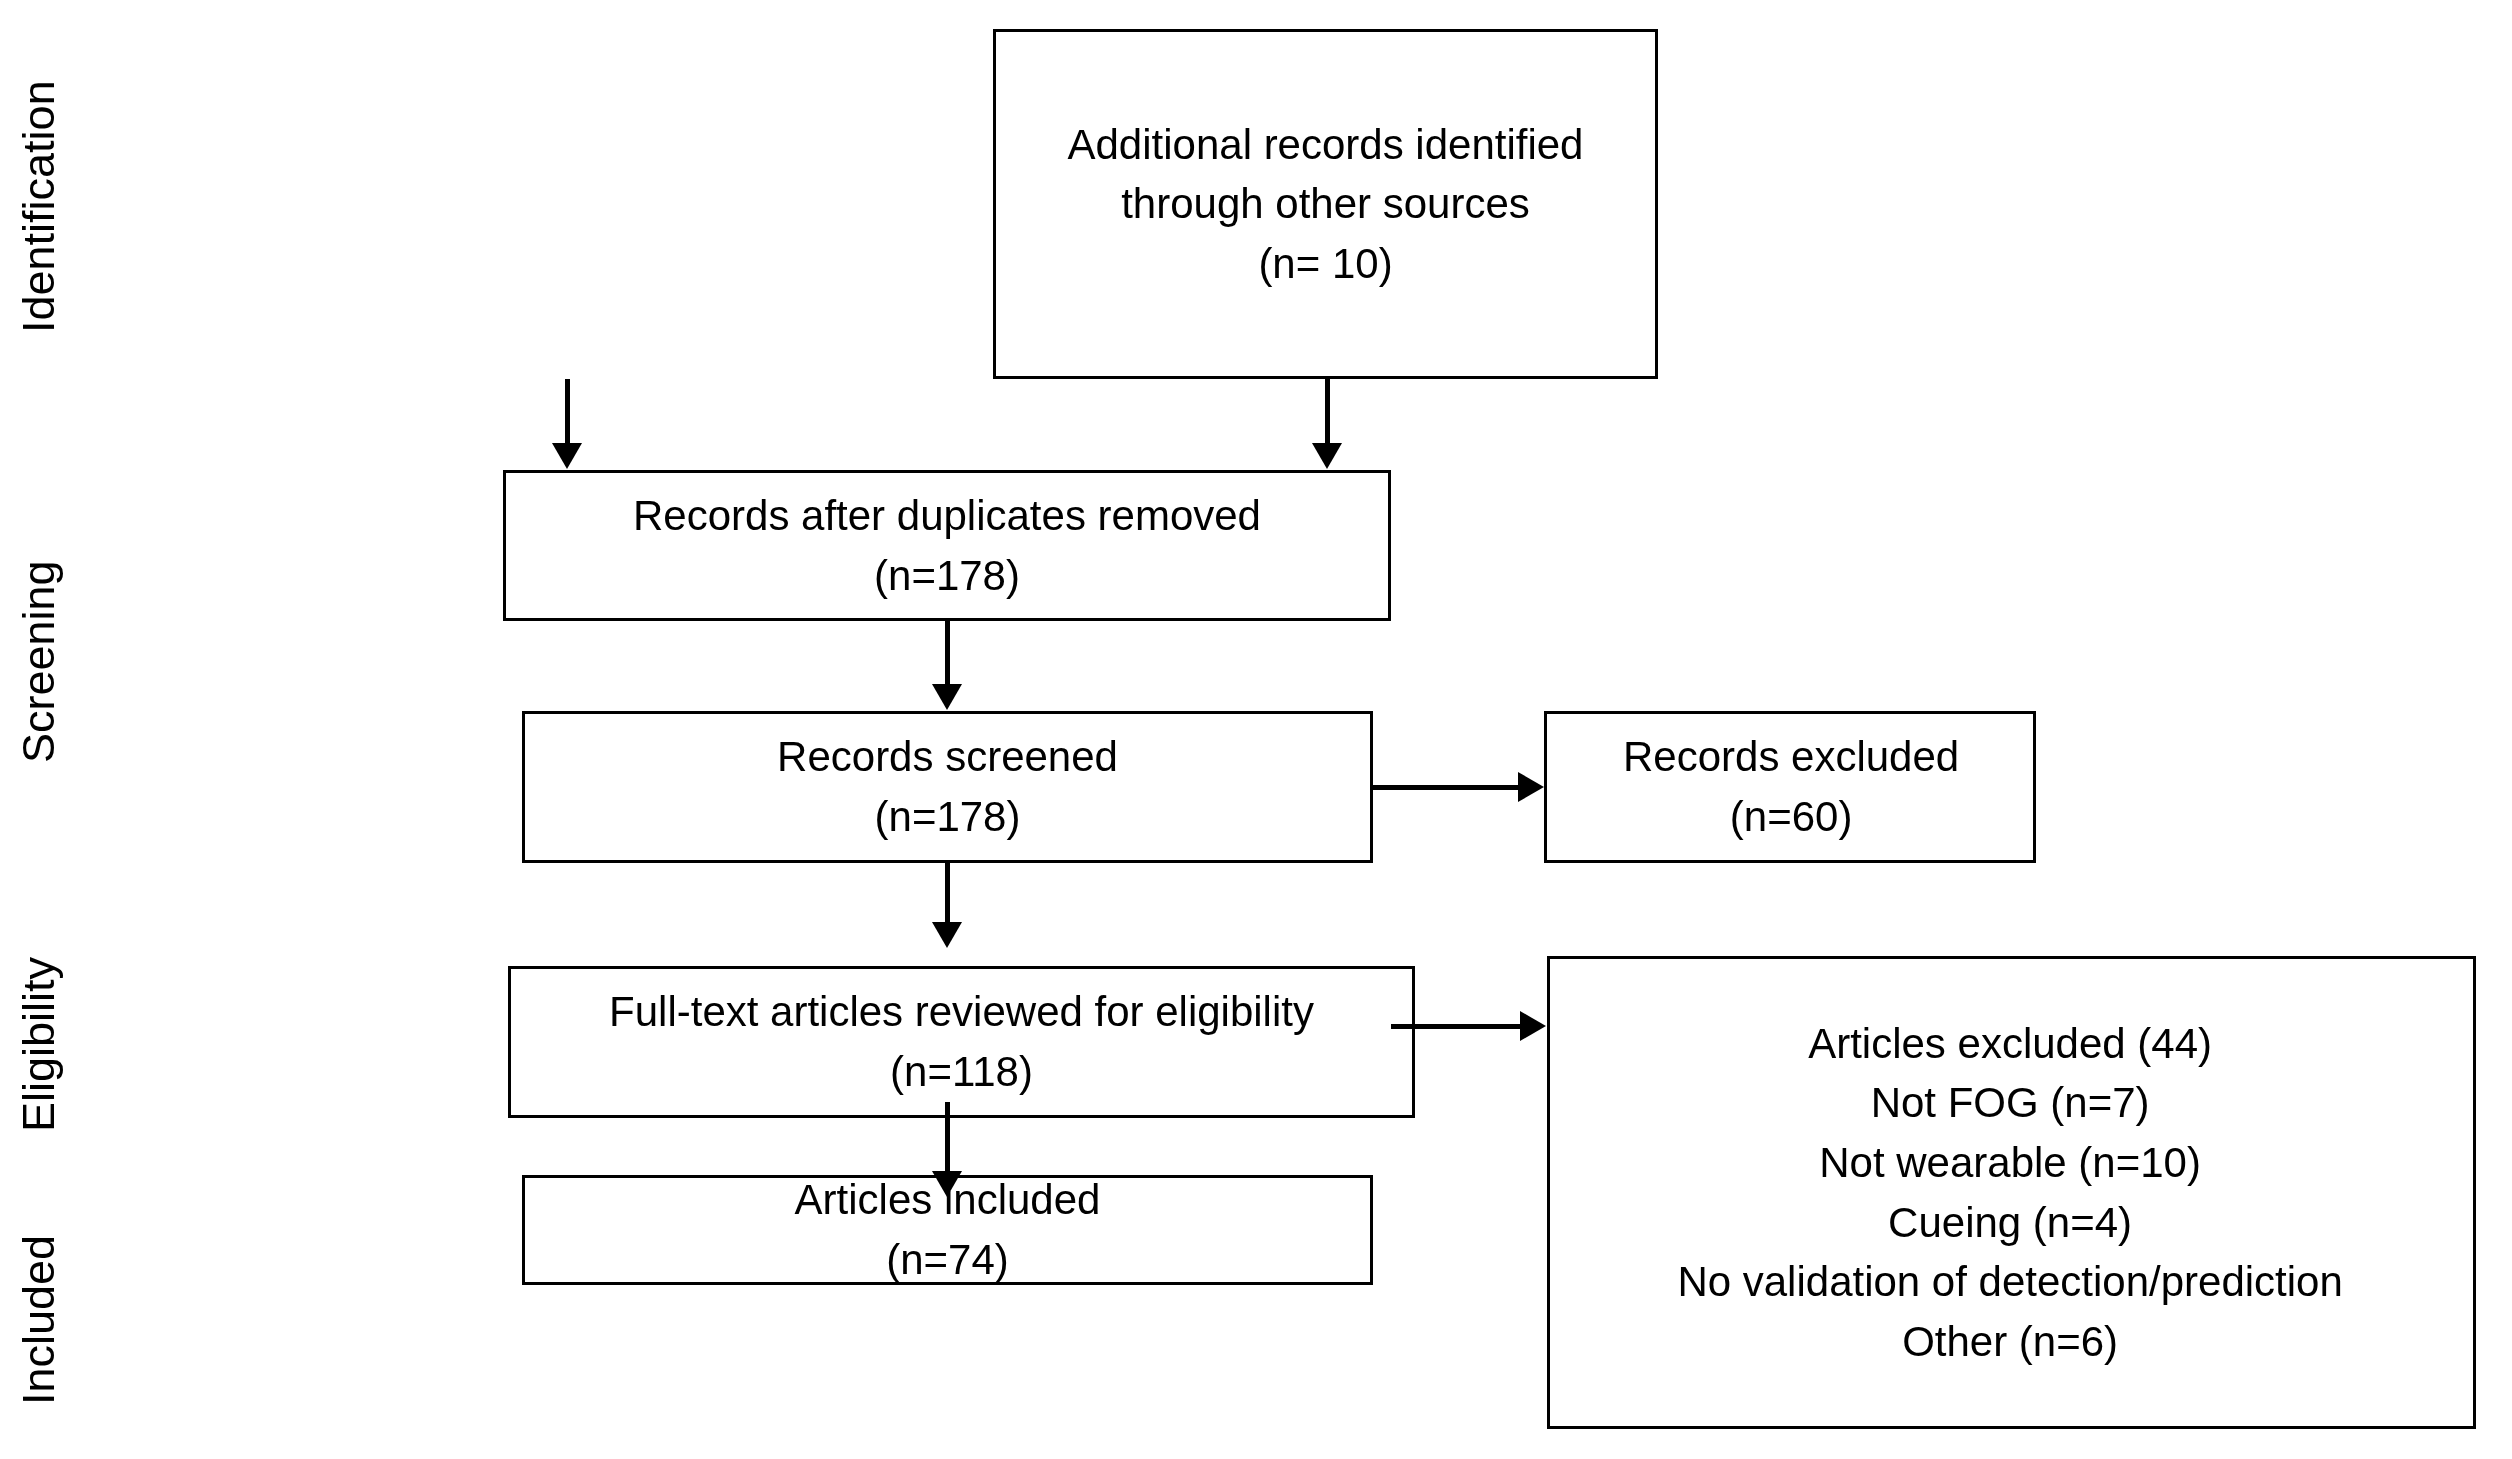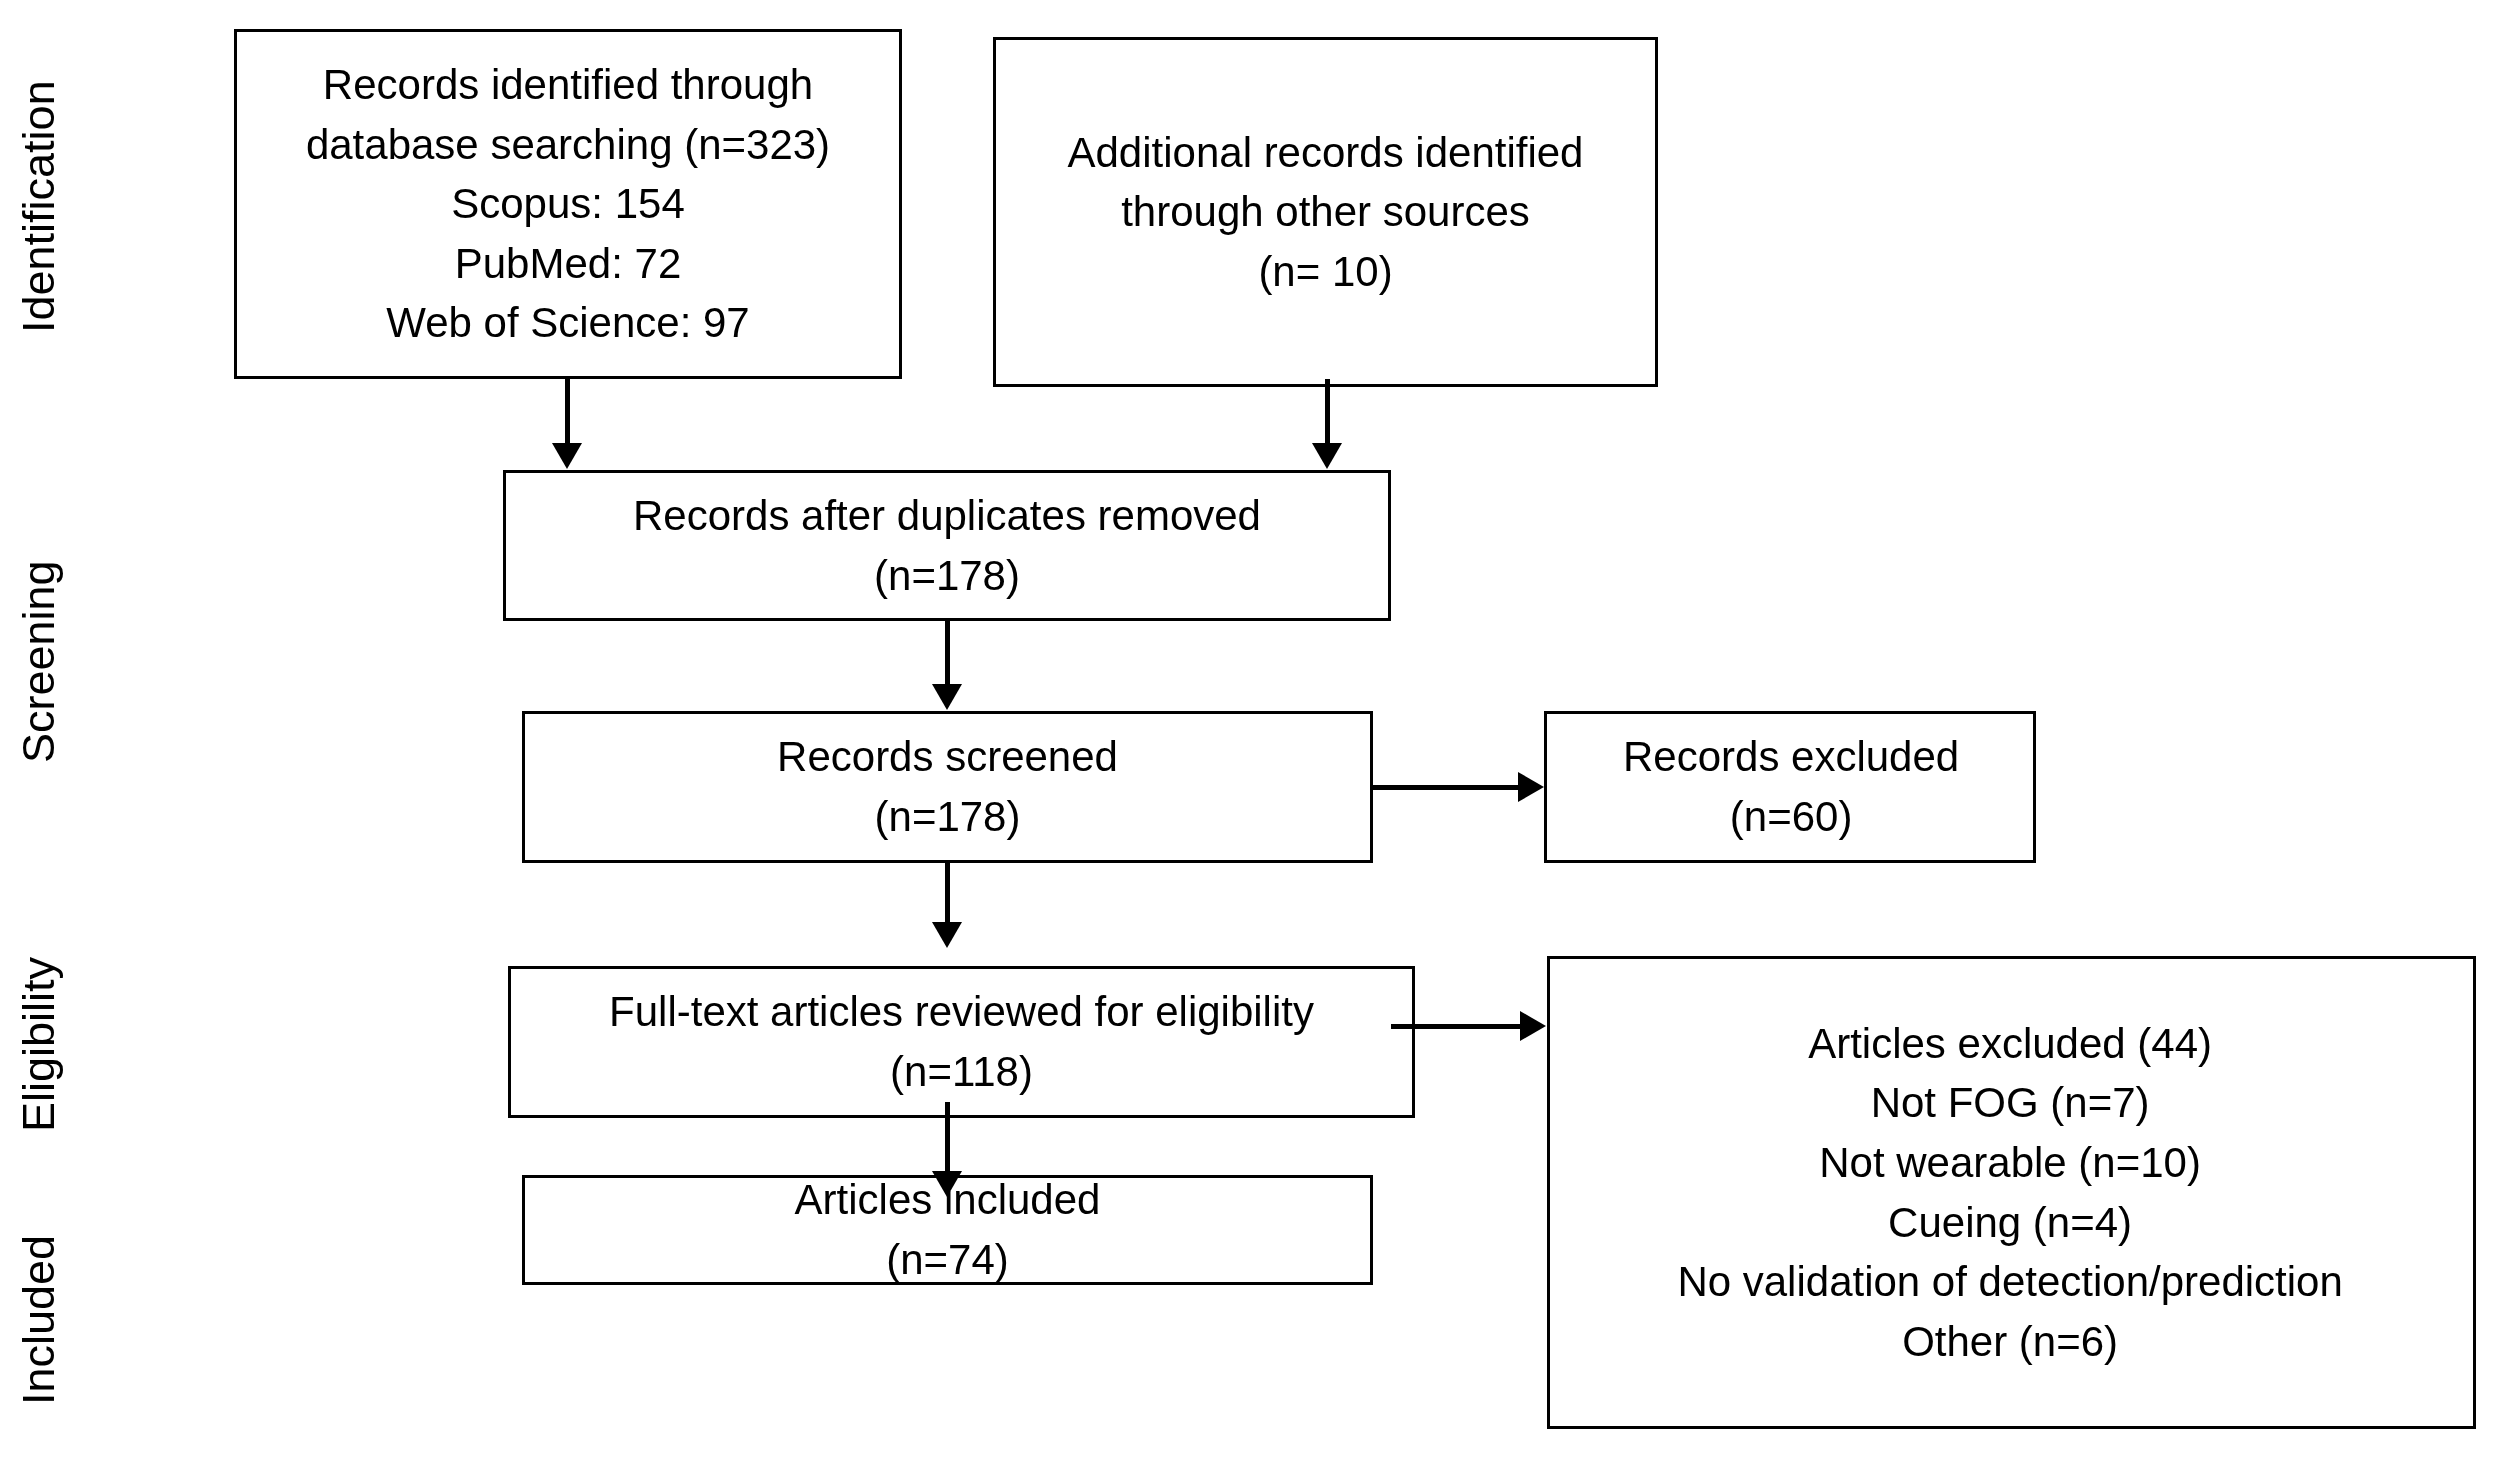--- a/index.html
+++ b/index.html
@@ -88,29 +88,22 @@
 <div id="canvas">
 
   <div class="stage-label" style="left:7.7px; top:29px; width:60px; height:356px;">Identification</div>
 
   <div class="stage-label" style="left:7.7px; top:461px; width:60px; height:402px;">Screening</div>
 
   <div class="stage-label" style="left:7.7px; top:890px; width:60px; height:309px;">Eligibility</div>
 
   <div class="stage-label" style="left:7.7px; top:1192px; width:60px; height:255px;">Included</div>
 
-  <div class="flow-box" style="left:234px; top:29px; width:668px; height:350px;">
-    <span class="line">Records identified through</span>
-    <span class="line">database searching (n=323)</span>
-    <span class="line">Scopus: 154</span>
-    <span class="line">PubMed: 72</span>
-    <span class="line">Web of Science: 97</span>
-  </div>
 
-  <div class="flow-box" style="left:993px; top:29px; width:665px; height:350px;margin-top:8px;">
+  <div class="flow-box" style="left:993px; top:29px; width:665px; height:350px;">
     <span class="line">Additional records identified</span>
     <span class="line">through other sources</span>
     <span class="line">(n= 10)</span>
   </div>
 
   <div class="flow-box" style="left:503px; top:470px; width:888px; height:151px;">
     <span class="line">Records after duplicates removed</span>
     <span class="line">(n=178)</span>
   </div>
 

